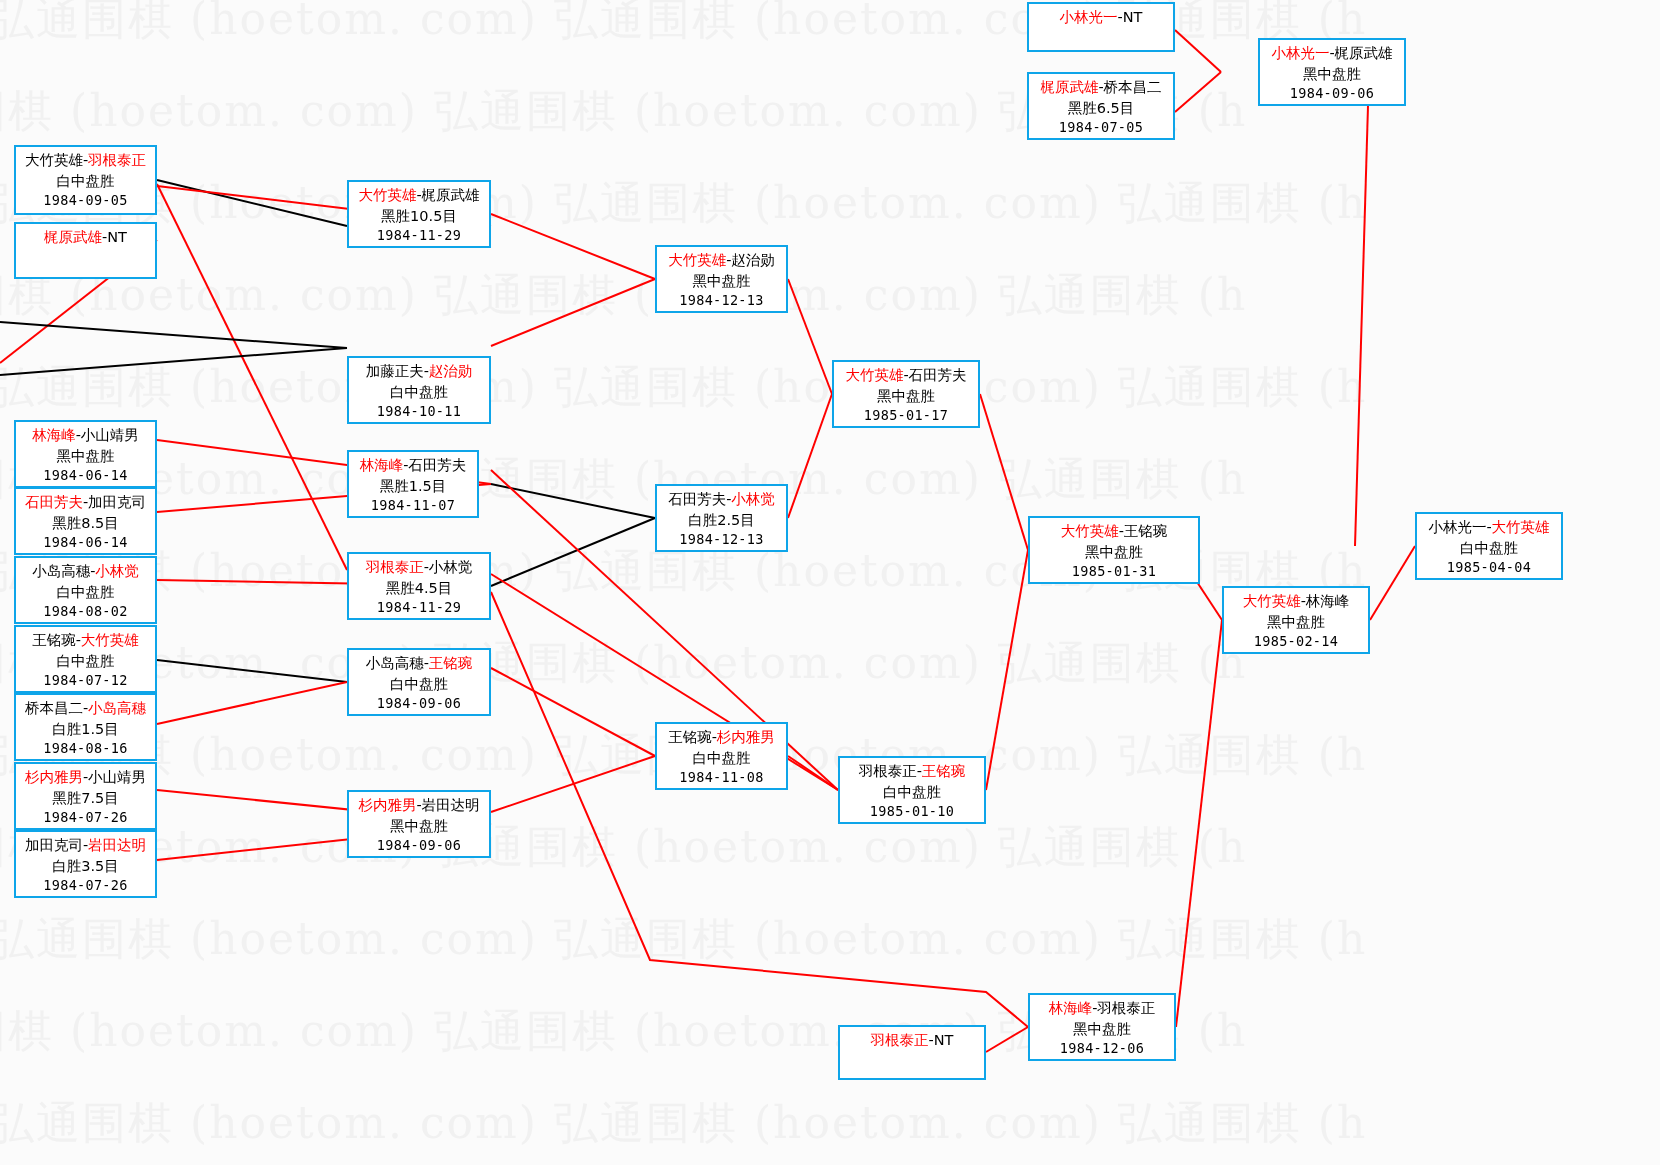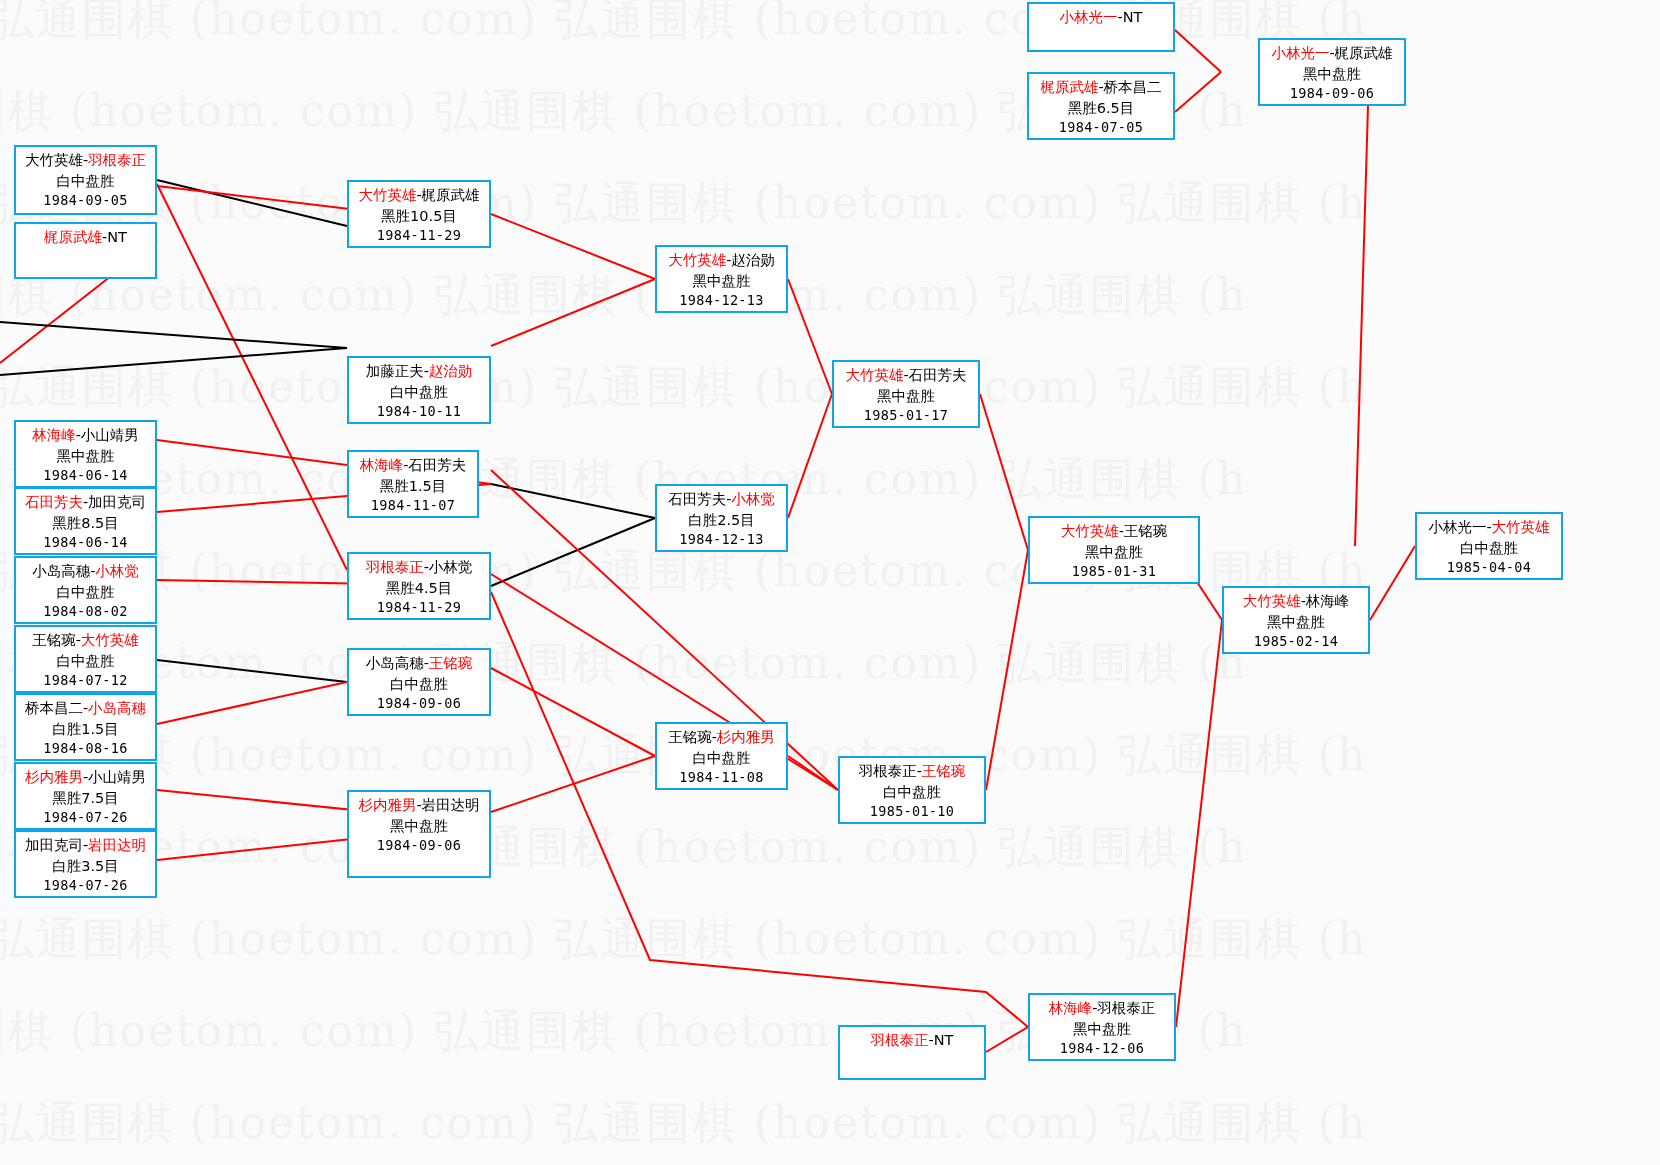--- a/index.html
+++ b/index.html
@@ -217,21 +217,21 @@
       <div class="node" id="n_hane_kobayashi" style="left: 347px; top: 552px; width: 144px; height: 68px;">
         <div class="match-line"><span class="win">羽根泰正</span><span class="dash">-</span><span class="lose">小林觉</span></div>
         <div class="result-line">黑胜4.5目</div>
         <div class="date-line">1984-11-29</div>
       </div>
       <div class="node" id="n_kojima_o" style="left: 347px; top: 648px; width: 144px; height: 68px;">
         <div class="match-line"><span class="lose">小岛高穗</span><span class="dash">-</span><span class="win">王铭琬</span></div>
         <div class="result-line">白中盘胜</div>
         <div class="date-line">1984-09-06</div>
       </div>
-      <div class="node" id="n_sugiuchi_iwata" style="left: 347px; top: 790px; width: 144px; height: 88px;">
+      <div class="node" id="n_sugiuchi_iwata" style="left: 347px; top: 790px; width: 144px; height: 68px;">
         <div class="match-line"><span class="win">杉内雅男</span><span class="dash">-</span><span class="lose">岩田达明</span></div>
         <div class="result-line">黑中盘胜</div>
         <div class="date-line">1984-09-06</div>
       </div>
       <div class="node" id="n_kobayashi_ishida" style="left: 655px; top: 484px; width: 133px; height: 68px;">
         <div class="match-line"><span class="lose">石田芳夫</span><span class="dash">-</span><span class="win">小林觉</span></div>
         <div class="result-line">白胜2.5目</div>
         <div class="date-line">1984-12-13</div>
       </div>
       <div class="node" id="n_sugiuchi_o" style="left: 655px; top: 722px; width: 133px; height: 68px;">

